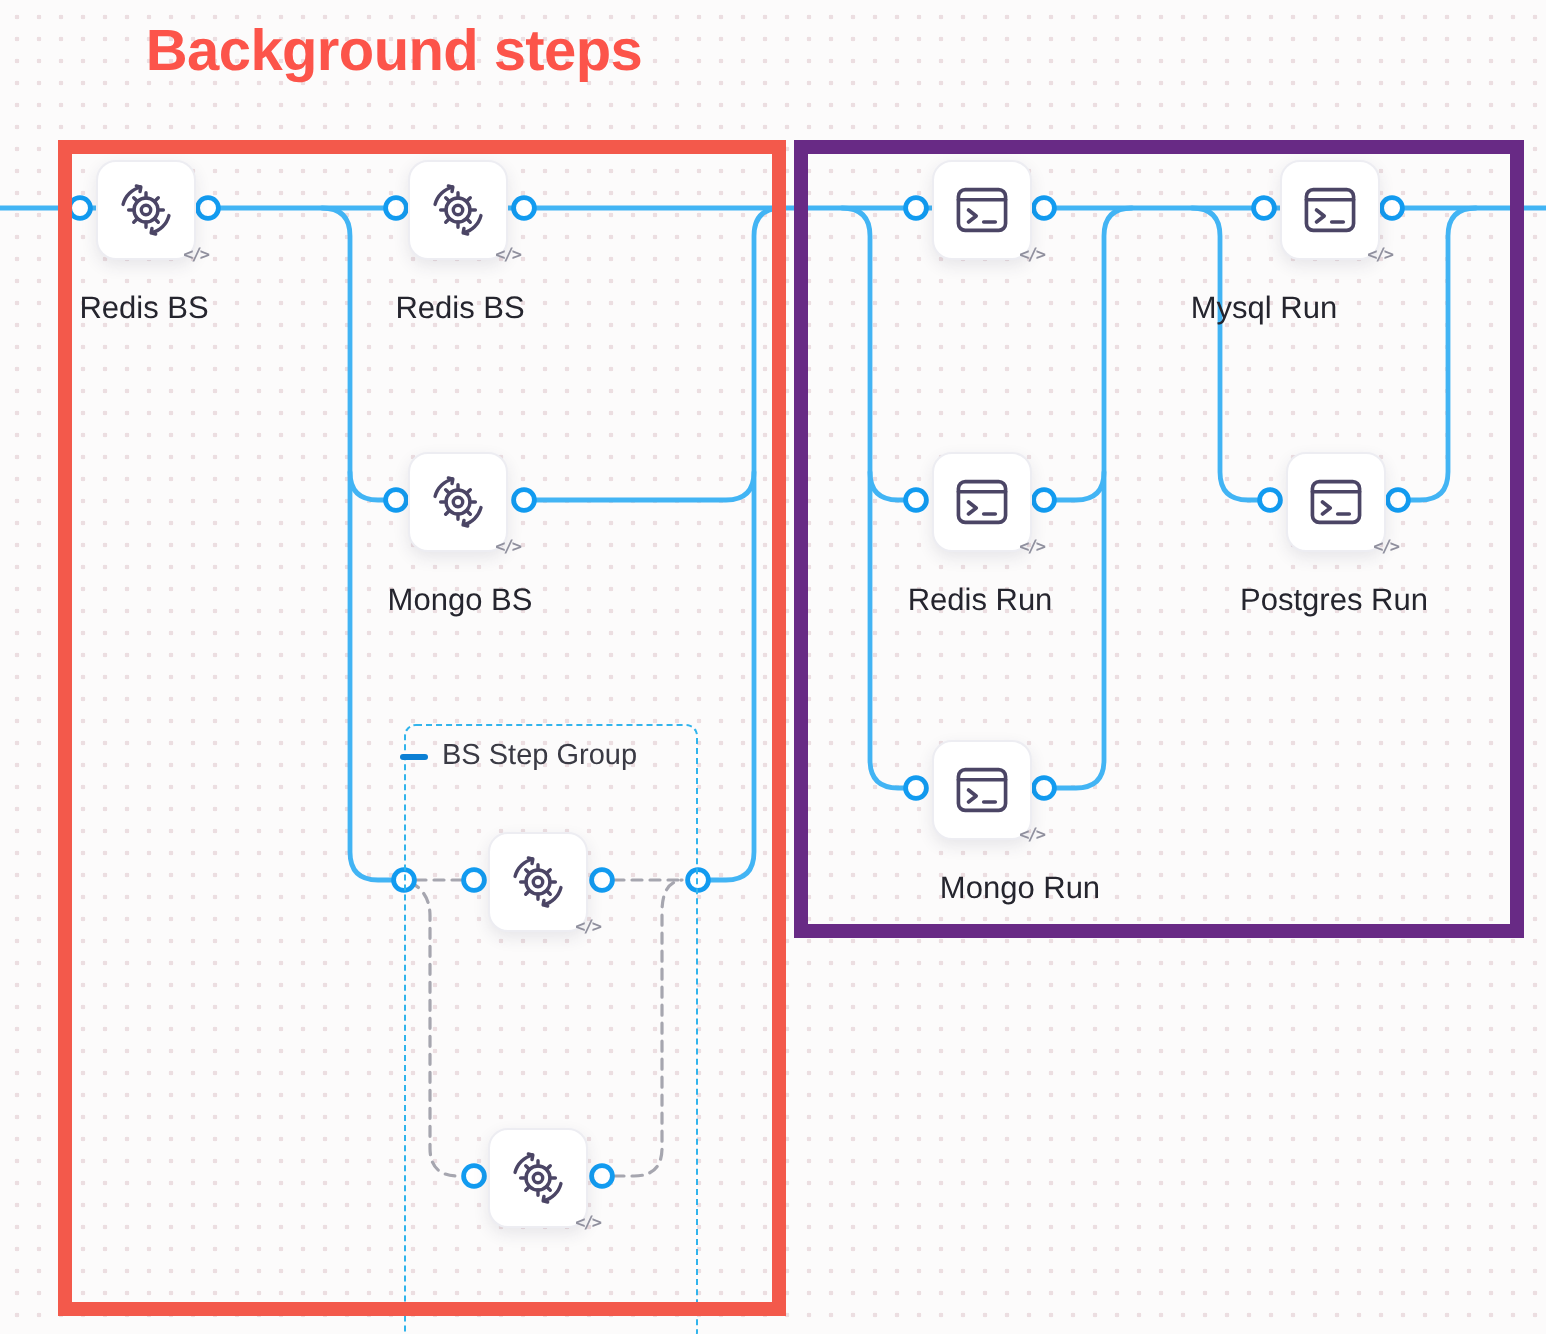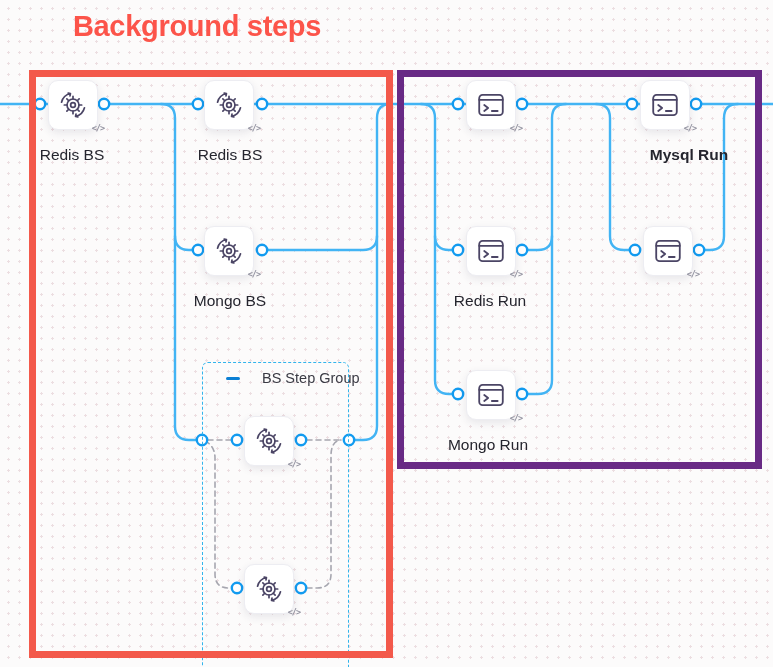--- a/index.html
+++ b/index.html
@@ -11,21 +11,21 @@
   }
   svg.layer{position:absolute;left:0;top:0;z-index:1;pointer-events:none;}
   svg.layer [data-interactable="true"]{pointer-events:auto;}
   .conn{fill:none;stroke:#42b4f4;stroke-width:2.4px;stroke-linecap:round;}
   .conn-dash{fill:none;stroke:#a6a6af;stroke-width:1.6px;stroke-dasharray:5 4;stroke-linecap:round;}
   .port{fill:#ffffff;stroke:#129bf0;stroke-width:2.4px;}
   .group-rect{
     position:absolute;z-index:2;left:202px;top:362px;width:147px;height:310px;
     border:1.5px dashed #31b4ec;border-radius:6px;box-sizing:border-box;pointer-events:none;
   }
-  .group-head{position:absolute;z-index:2;left:226px;top:370px;display:flex;align-items:center;gap:22px;}
+  .group-head{position:absolute;z-index:2;left:200px;top:370px;display:flex;align-items:center;gap:7px;}
   .group-dash{display:inline-block;width:14px;height:3px;border-radius:2px;background:#0b7fd4;cursor:pointer;}
   .group-name{font-size:14.5px;color:#3a3a44;}
   .annot-box{position:absolute;z-index:3;box-sizing:border-box;pointer-events:none;}
   .annot-red{left:29px;top:70px;width:364px;height:588px;border:7px solid #f3594b;}
   .annot-purple{left:397px;top:70px;width:365px;height:399px;border:7px solid #682a85;}
   .big-title{position:absolute;z-index:4;top:10px;font-size:29px;font-weight:800;letter-spacing:-.3px;text-align:center;}
   .title-red{left:30px;width:334px;color:#fc544a;}
   .title-purple{left:398px;width:340px;color:#7b3a99;}
   .node{
     position:absolute;z-index:4;width:48px;height:48px;background:#ffffff;
@@ -166,38 +166,39 @@
       </svg>
     <span class="badge" data-interactable="false">&lt;/&gt;</span>
   </div>
 
   <div class="node" style="left:640px;top:80px;" data-interactable="true">
     <svg data-interactable="false">
         <use href="#ic-run"></use>
       </svg>
     <span class="badge" data-interactable="false">&lt;/&gt;</span>
   </div>
-  <div class="node-label" style="left:614px;top:146px;font-weight:bold;" data-interactable="false">Mysql Run</div>
+  <div class="node-label" style="left:557px;top:146px;" data-interactable="false">Mysql Run</div>
 
   <div class="node" style="left:466px;top:226px;" data-interactable="true">
     <svg data-interactable="false">
         <use href="#ic-run"></use>
       </svg>
     <span class="badge" data-interactable="false">&lt;/&gt;</span>
   </div>
   <div class="node-label" style="left:415px;top:292px;text-align:center;" data-interactable="false">Redis Run</div>
 
   <div class="node" style="left:643px;top:226px;" data-interactable="true">
     <svg data-interactable="false">
         <use href="#ic-run"></use>
       </svg>
     <span class="badge" data-interactable="false">&lt;/&gt;</span>
   </div>
+  <div class="node-label" style="left:592px;top:292px;" data-interactable="false">Postgres Run</div>
 
   <div class="node" style="left:466px;top:370px;" data-interactable="true">
     <svg data-interactable="false">
         <use href="#ic-run"></use>
       </svg>
     <span class="badge" data-interactable="false">&lt;/&gt;</span>
   </div>
-  <div class="node-label" style="left:413px;top:436px;" data-interactable="false">Mongo Run</div>
+  <div class="node-label" style="left:435px;top:436px;" data-interactable="false">Mongo Run</div>
 
 </div>
 
 </body></html>

